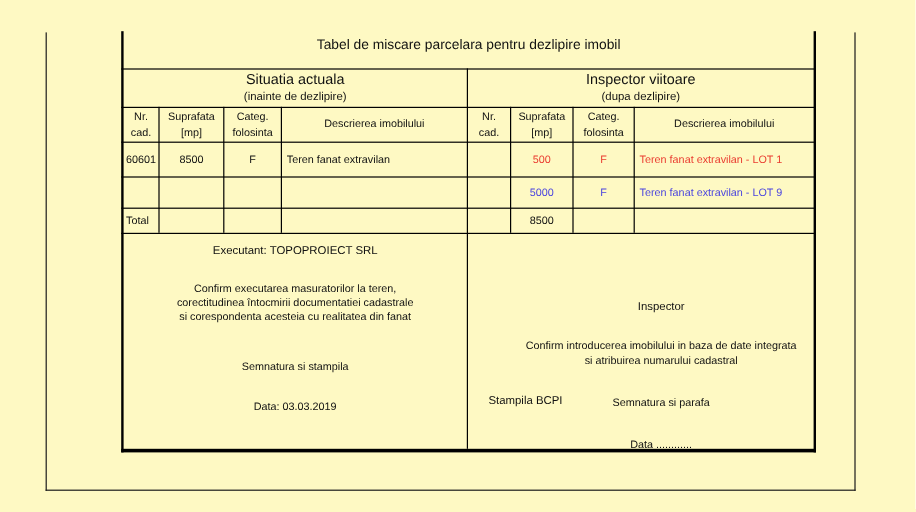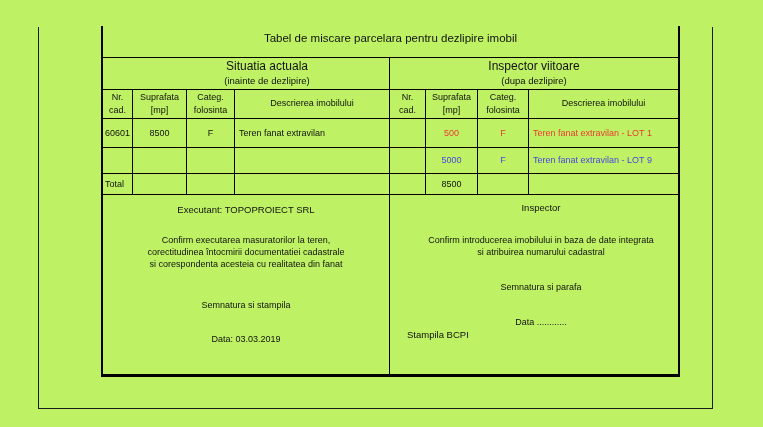--- a/index.html
+++ b/index.html
@@ -8,21 +8,21 @@
     width: 763px;
     height: 427px;
     background: #ffffff;
     font-family: "Liberation Sans", sans-serif;
     color: #111111;
   }
   .canvas {
     position: relative;
     width: 763px;
     height: 427px;
-    background: #bef264;
+    background: #fef9c3;
     overflow: hidden;
   }
   .page-frame {
     position: absolute;
     left: 38px;
     top: 27px;
     width: 675px;
     height: 382px;
     box-sizing: border-box;
     border-left: 1px solid #1c1c1c;
@@ -104,21 +104,21 @@
   .cx7 { left: 428px; width: 149px; }
   .lot1 { color: var(--color-lot1, #ea3c30); }
   .lot2 { color: var(--color-lot2, #4b45df); }
   .sigline {
     position: absolute;
     text-align: center;
     font-size: 9px;
     line-height: 12px;
   }
   .sig-left  { left: 2px;   width: 286px; }
-  .sig-right { left: 296px; width: 288px; }
+  .sig-right { left: 306px; width: 288px; margin-top: 48px; }
   .sig-title { font-size: 9.5px; }
   .stamp {
     position: absolute;
     left: 306px;
     top: 303px;
     font-size: 9.5px;
     line-height: 12px;
     text-align: left;
   }
 </style>
@@ -143,21 +143,21 @@
     <div class="gl" style="left:288px;top:31px;width:1px;height:317px;"></div>
     <div class="gl" style="left:31px;top:63px;width:1px;height:105px;"></div>
     <div class="gl" style="left:85px;top:63px;width:1px;height:105px;"></div>
     <div class="gl" style="left:133px;top:63px;width:1px;height:105px;"></div>
     <div class="gl" style="left:324px;top:63px;width:1px;height:105px;"></div>
     <div class="gl" style="left:376px;top:63px;width:1px;height:105px;"></div>
     <div class="gl" style="left:427px;top:63px;width:1px;height:105px;"></div>
 
     <div class="t-title">Tabel de miscare parcelara pentru dezlipire imobil</div>
 
-    <div class="section-hdr" style="left:2px;width:286px;padding-left:21px;">
+    <div class="section-hdr" style="left:2px;width:286px;">
       <span class="sec-title">Situatia actuala</span>
       <span class="sec-sub">(inainte de dezlipire)</span>
     </div>
     <div class="section-hdr" style="left:289px;width:288px;">
       <span class="sec-title">Inspector viitoare</span>
       <span class="sec-sub">(dupa dezlipire)</span>
     </div>
 
     <div class="hdr cx0">
       <span>Nr.</span>

